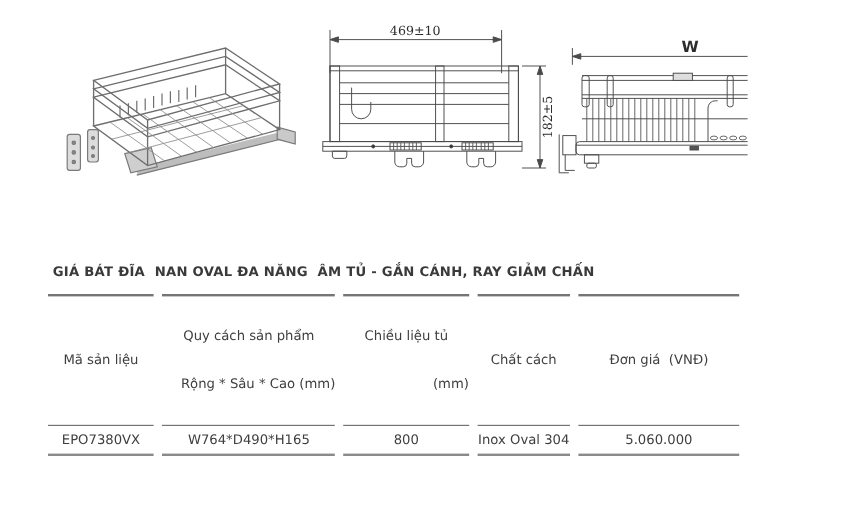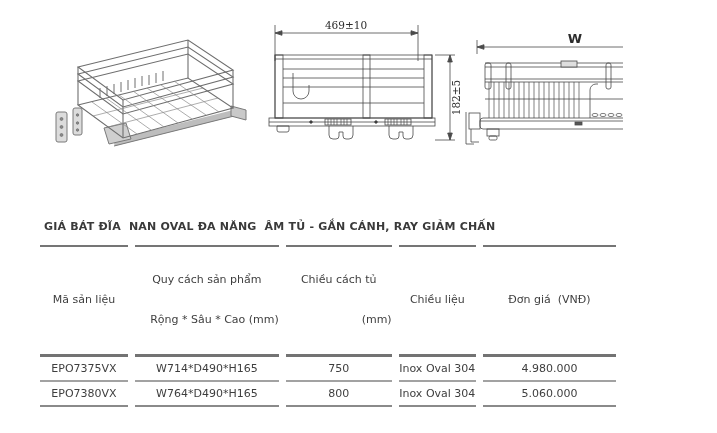--- a/index.html
+++ b/index.html
@@ -29,21 +29,21 @@
     table-layout:fixed;
   }
   table.spec th,table.spec td{
     font-size:11px;font-weight:400;color:#3e3e3e;
     text-align:center;vertical-align:middle;
     padding:0;margin:0;white-space:pre;
   }
   table.spec thead th{
     height:35px;
     border-top:2px solid #757575;
-    border-bottom:3px solid #737373;
+    border-bottom:1px solid #737373;
   }
   table.spec tbody td{
     height:23px;
     border-bottom:2px solid #a2a2a2;
   }
   table.spec tbody tr:last-child td{border-bottom:2px solid #8a8a8a;}
   .th-label{line-height:1.3;}
   .th-sub{line-height:1.3;text-align:right;}
 </style>
 </head>
@@ -258,39 +258,32 @@
     <thead>
       <tr>
         <th>
           <div class="th-label">Mã sản liệu</div>
         </th>
         <th>
           <div class="th-label">Quy cách sản phẩm</div>
           <div class="th-sub">Rộng * Sâu * Cao (mm)</div>
         </th>
         <th>
-          <div class="th-label">Chiều cách tủ</div>
+          <div class="th-label">Chiều liệu tủ</div>
           <div class="th-sub">(mm)</div>
         </th>
         <th>
-          <div class="th-label">Chiều liệu</div>
+          <div class="th-label">Chất cách</div>
         </th>
         <th>
           <div class="th-label">Đơn giá  (VNĐ)</div>
         </th>
       </tr>
     </thead>
     <tbody>
-      <tr>
-        <td>EPO7375VX</td>
-        <td>W714*D490*H165</td>
-        <td>750</td>
-        <td>Inox Oval 304</td>
-        <td>4.980.000</td>
-      </tr>
       <tr>
         <td>EPO7380VX</td>
         <td>W764*D490*H165</td>
         <td>800</td>
         <td>Inox Oval 304</td>
         <td>5.060.000</td>
       </tr>
 
     </tbody>
   </table>

